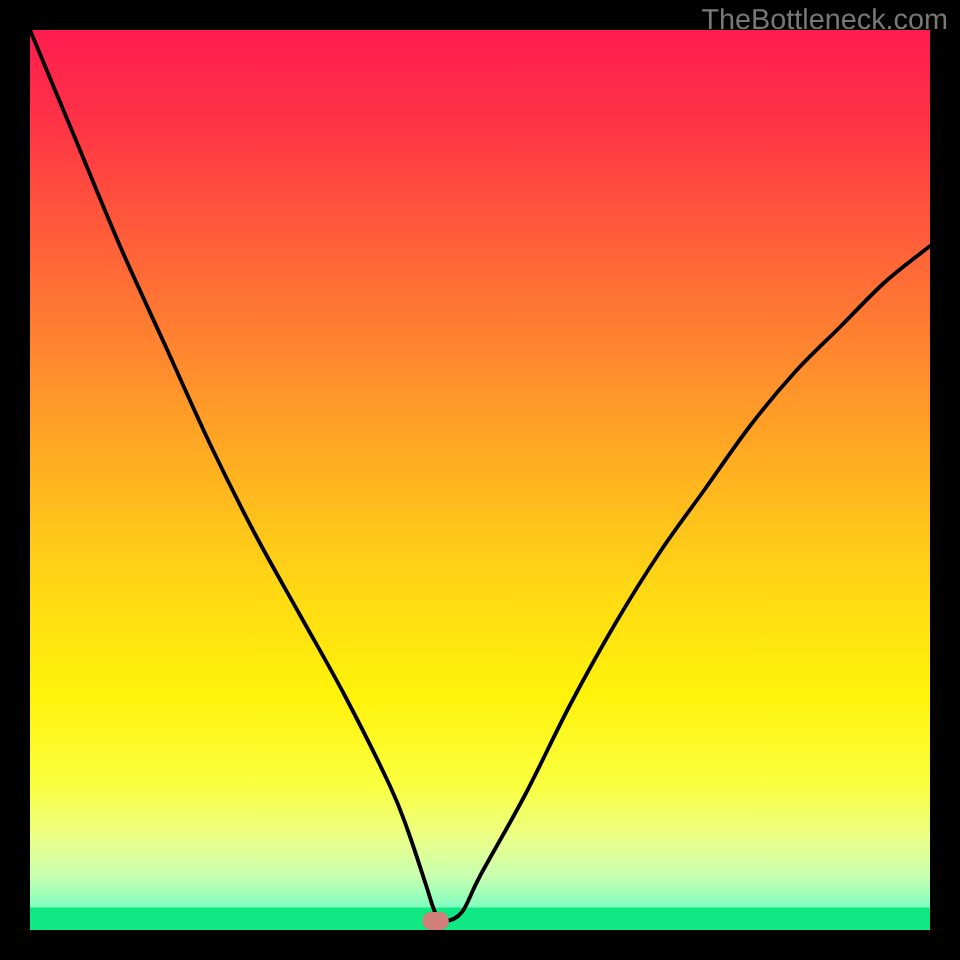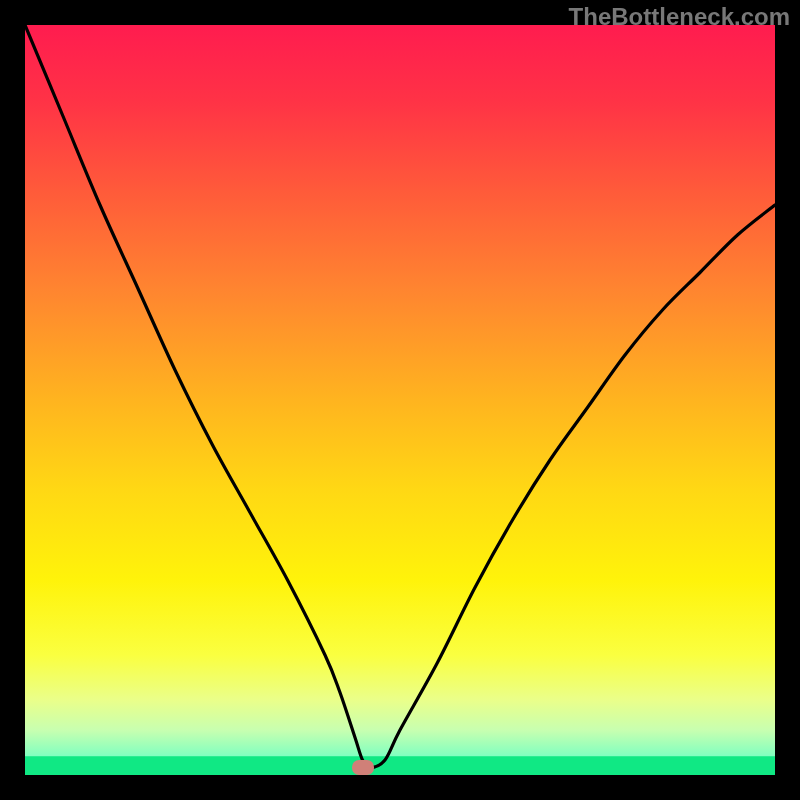--- a/index.html
+++ b/index.html
@@ -12,21 +12,21 @@
     height: 800px;
     position: relative;
     background: #000;
   }
   .watermark {
     position: absolute;
     top: 3px;
     right: 10px;
     font-family: Arial, sans-serif;
     font-size: 24px;
-    font-weight: bold;
+    font-weight: normal;
     color: #787878;
     z-index: 10;
   }
   .plot-area {
     position: absolute;
     left: 25px;
     top: 25px;
     width: 750px;
     height: 750px;
     overflow: hidden;

